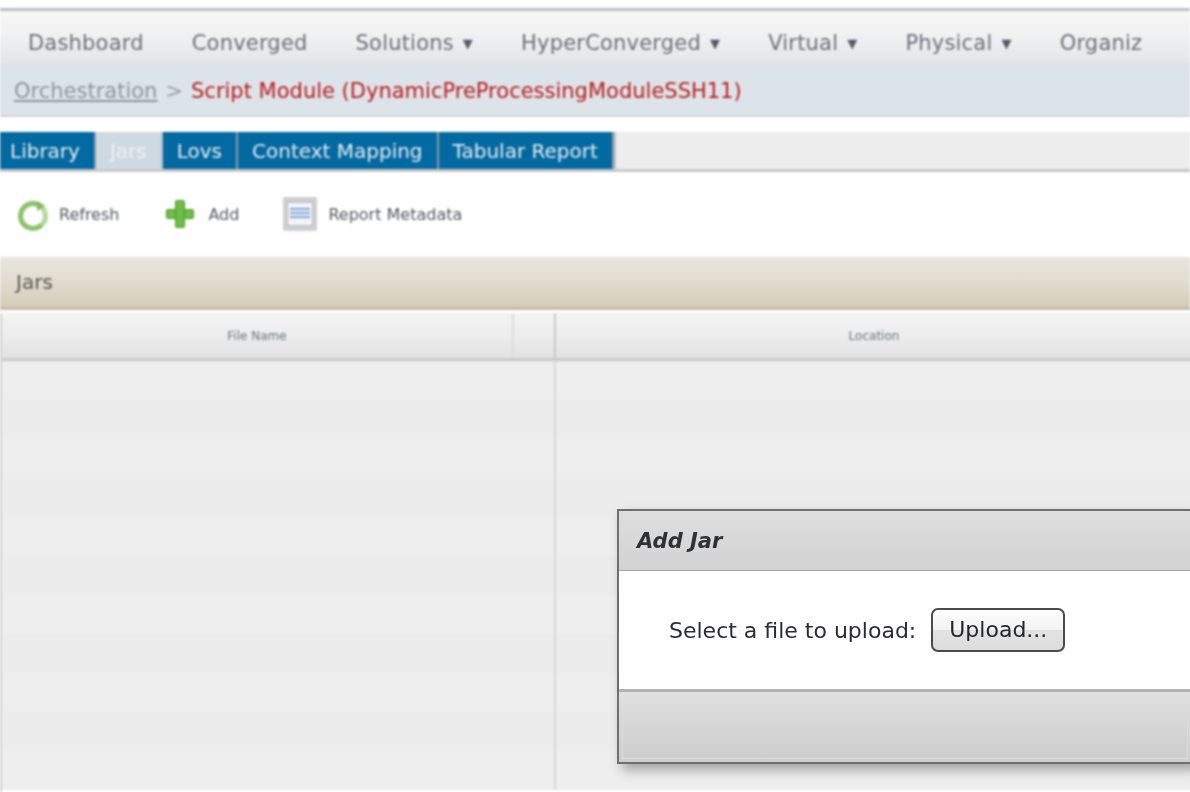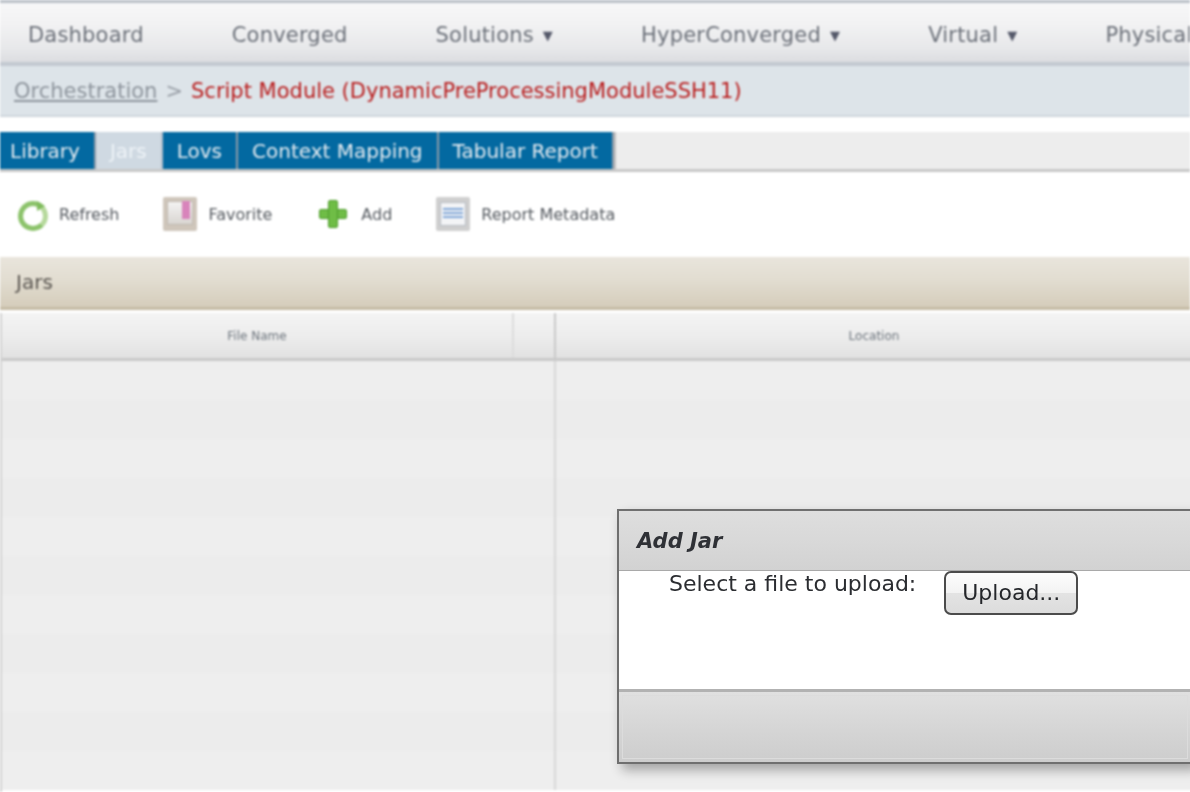--- a/index.html
+++ b/index.html
@@ -26,31 +26,30 @@
     position: absolute;
     left: 0; top: 0;
     width: 1190px;
     height: 792px;
     filter: blur(0.85px);
   }
 
   
   .topnav {
     position: absolute;
-    left: 0; top: 0;
+    left: 0; top: 8px;
     width: 1190px;
     height: 66px;
     background: linear-gradient(to bottom, #f7f7f8 0%, #f2f2f3 34%, #e7e8ea 72%, #d9dade 100%);
     border-top: 3px solid #b9bfc7;
     box-sizing: border-box;
     display: flex;
     align-items: center;
     padding-left: 28px;
     overflow: hidden;
-    gap: 40px;
   }
   .topnav::after {
     content: "";
     position: absolute;
     left: 0; right: 0; bottom: 0;
     height: 4px;
     background: #c3c9d1;
   }
   .nav-item {
     display: flex;
@@ -336,24 +335,23 @@
   }
   .dlg-title-text {
     font-size: 21px;
     font-weight: bold;
     color: #2f3136;
   }
   .dlg-body {
     background: #ffffff;
     height: 118px;
     display: flex;
-    align-items: flex-start;
+    align-items: center;
     padding-left: 50px;
     box-sizing: border-box;
-    gap: 13px;
   }
   .dlg-label {
     font-size: 22px;
     color: #2b2d31;
     margin-right: 15px;
     white-space: nowrap;
   }
   .btn-upload {
     font-family: "DejaVu Sans", "Liberation Sans", sans-serif;
     font-size: 22px;
@@ -437,24 +435,20 @@
       </div>
       <div class="tab-tail"></div>
     </div>
 
     <div class="toolbar">
       <div class="tb-item">
         <span class="tb-ico ico-refresh"></span>
         <span class="tb-label">Refresh</span>
       </div>
       <div class="tb-item">
-        <span class="tb-ico ico-book"></span>
-        <span class="tb-label">Favorite</span>
-      </div>
-      <div class="tb-item">
         <span class="tb-ico ico-plus"></span>
         <span class="tb-label">Add</span>
       </div>
       <div class="tb-item">
         <span class="tb-ico ico-report"></span>
         <span class="tb-label">Report Metadata</span>
       </div>
     </div>
 
     <div class="sect-head">

